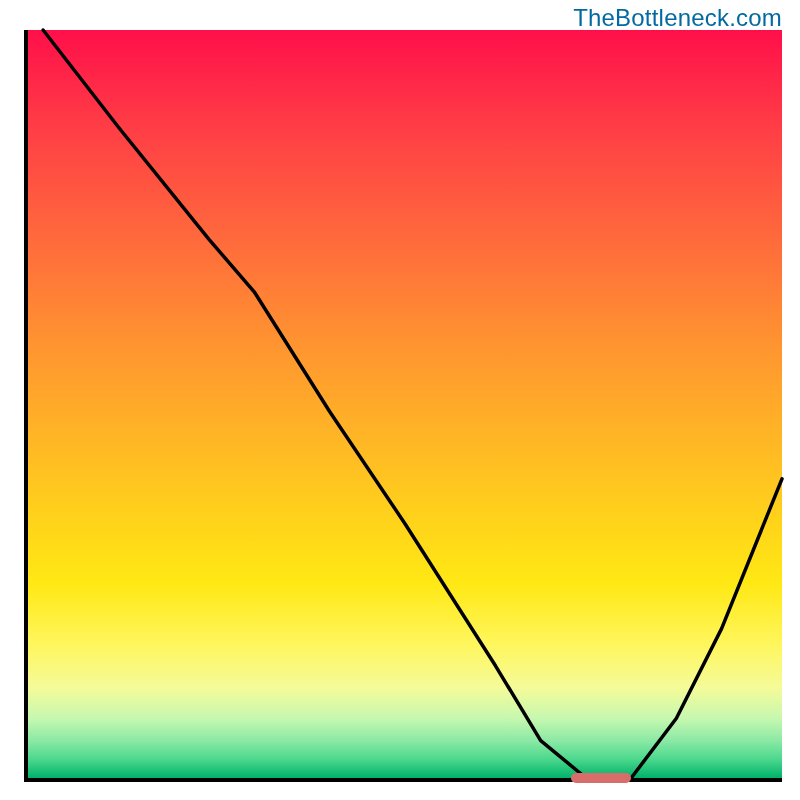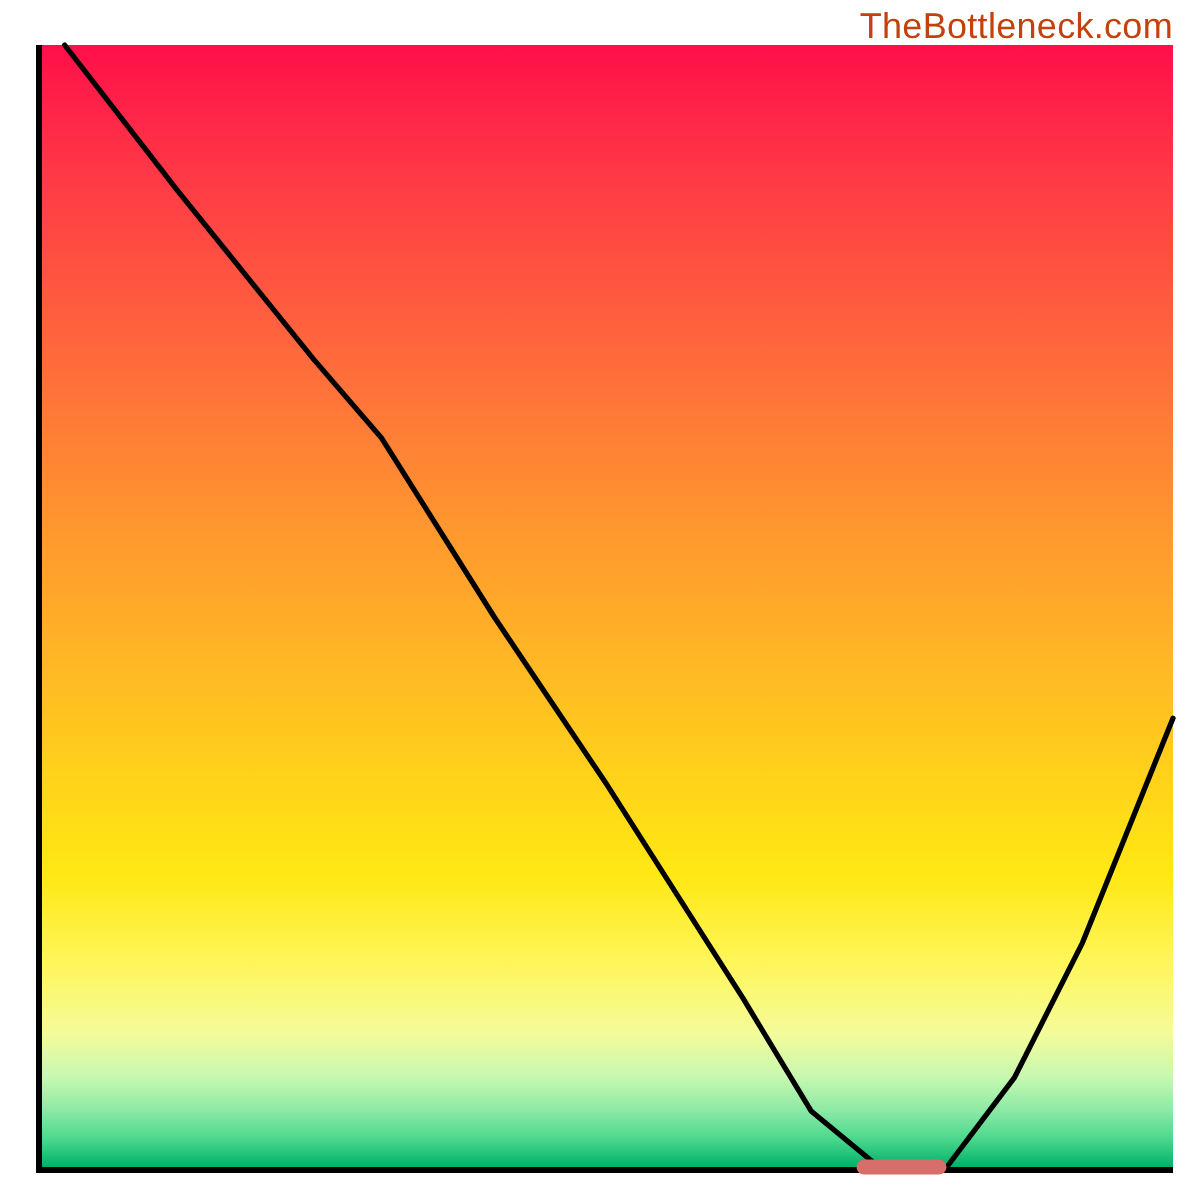--- a/index.html
+++ b/index.html
@@ -12,21 +12,21 @@
   }
   .frame {
     position: relative;
     width: 800px;
     height: 800px;
   }
   .watermark {
     position: absolute;
     top: 4px;
     right: 18px;
-    color: #c2410c;
+    color: #0369a1;
     font-size: 24px;
     font-weight: 500;
     letter-spacing: 0.2px;
   }
   .plot-outer {
     position: absolute;
     left: 24px;
     top: 30px;
     width: 758px;
     height: 752px;

